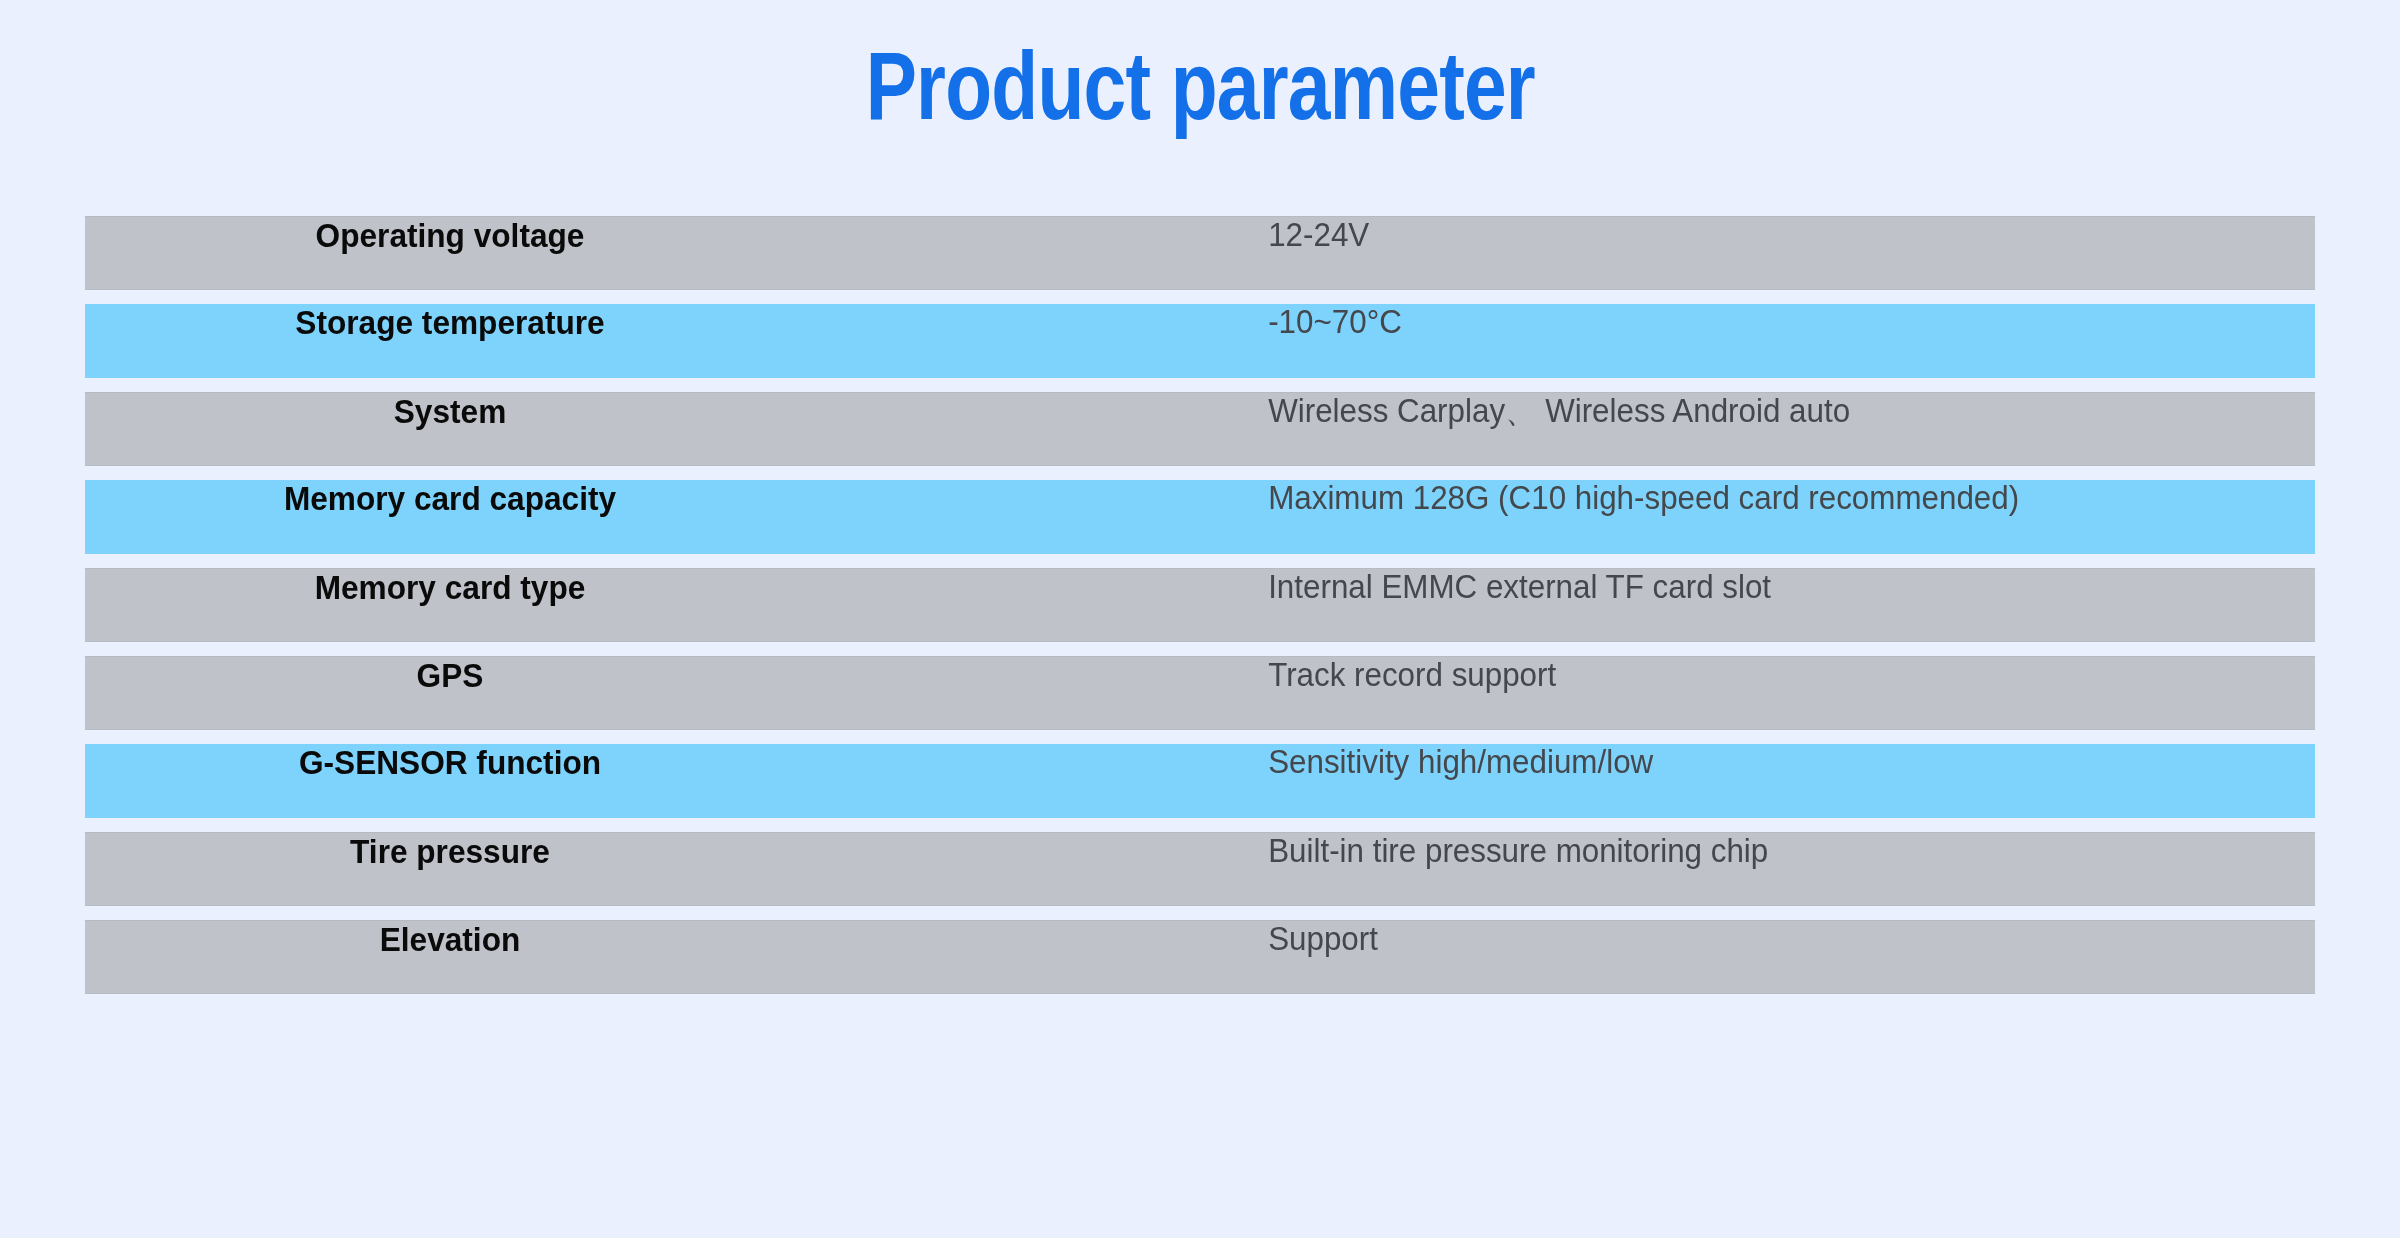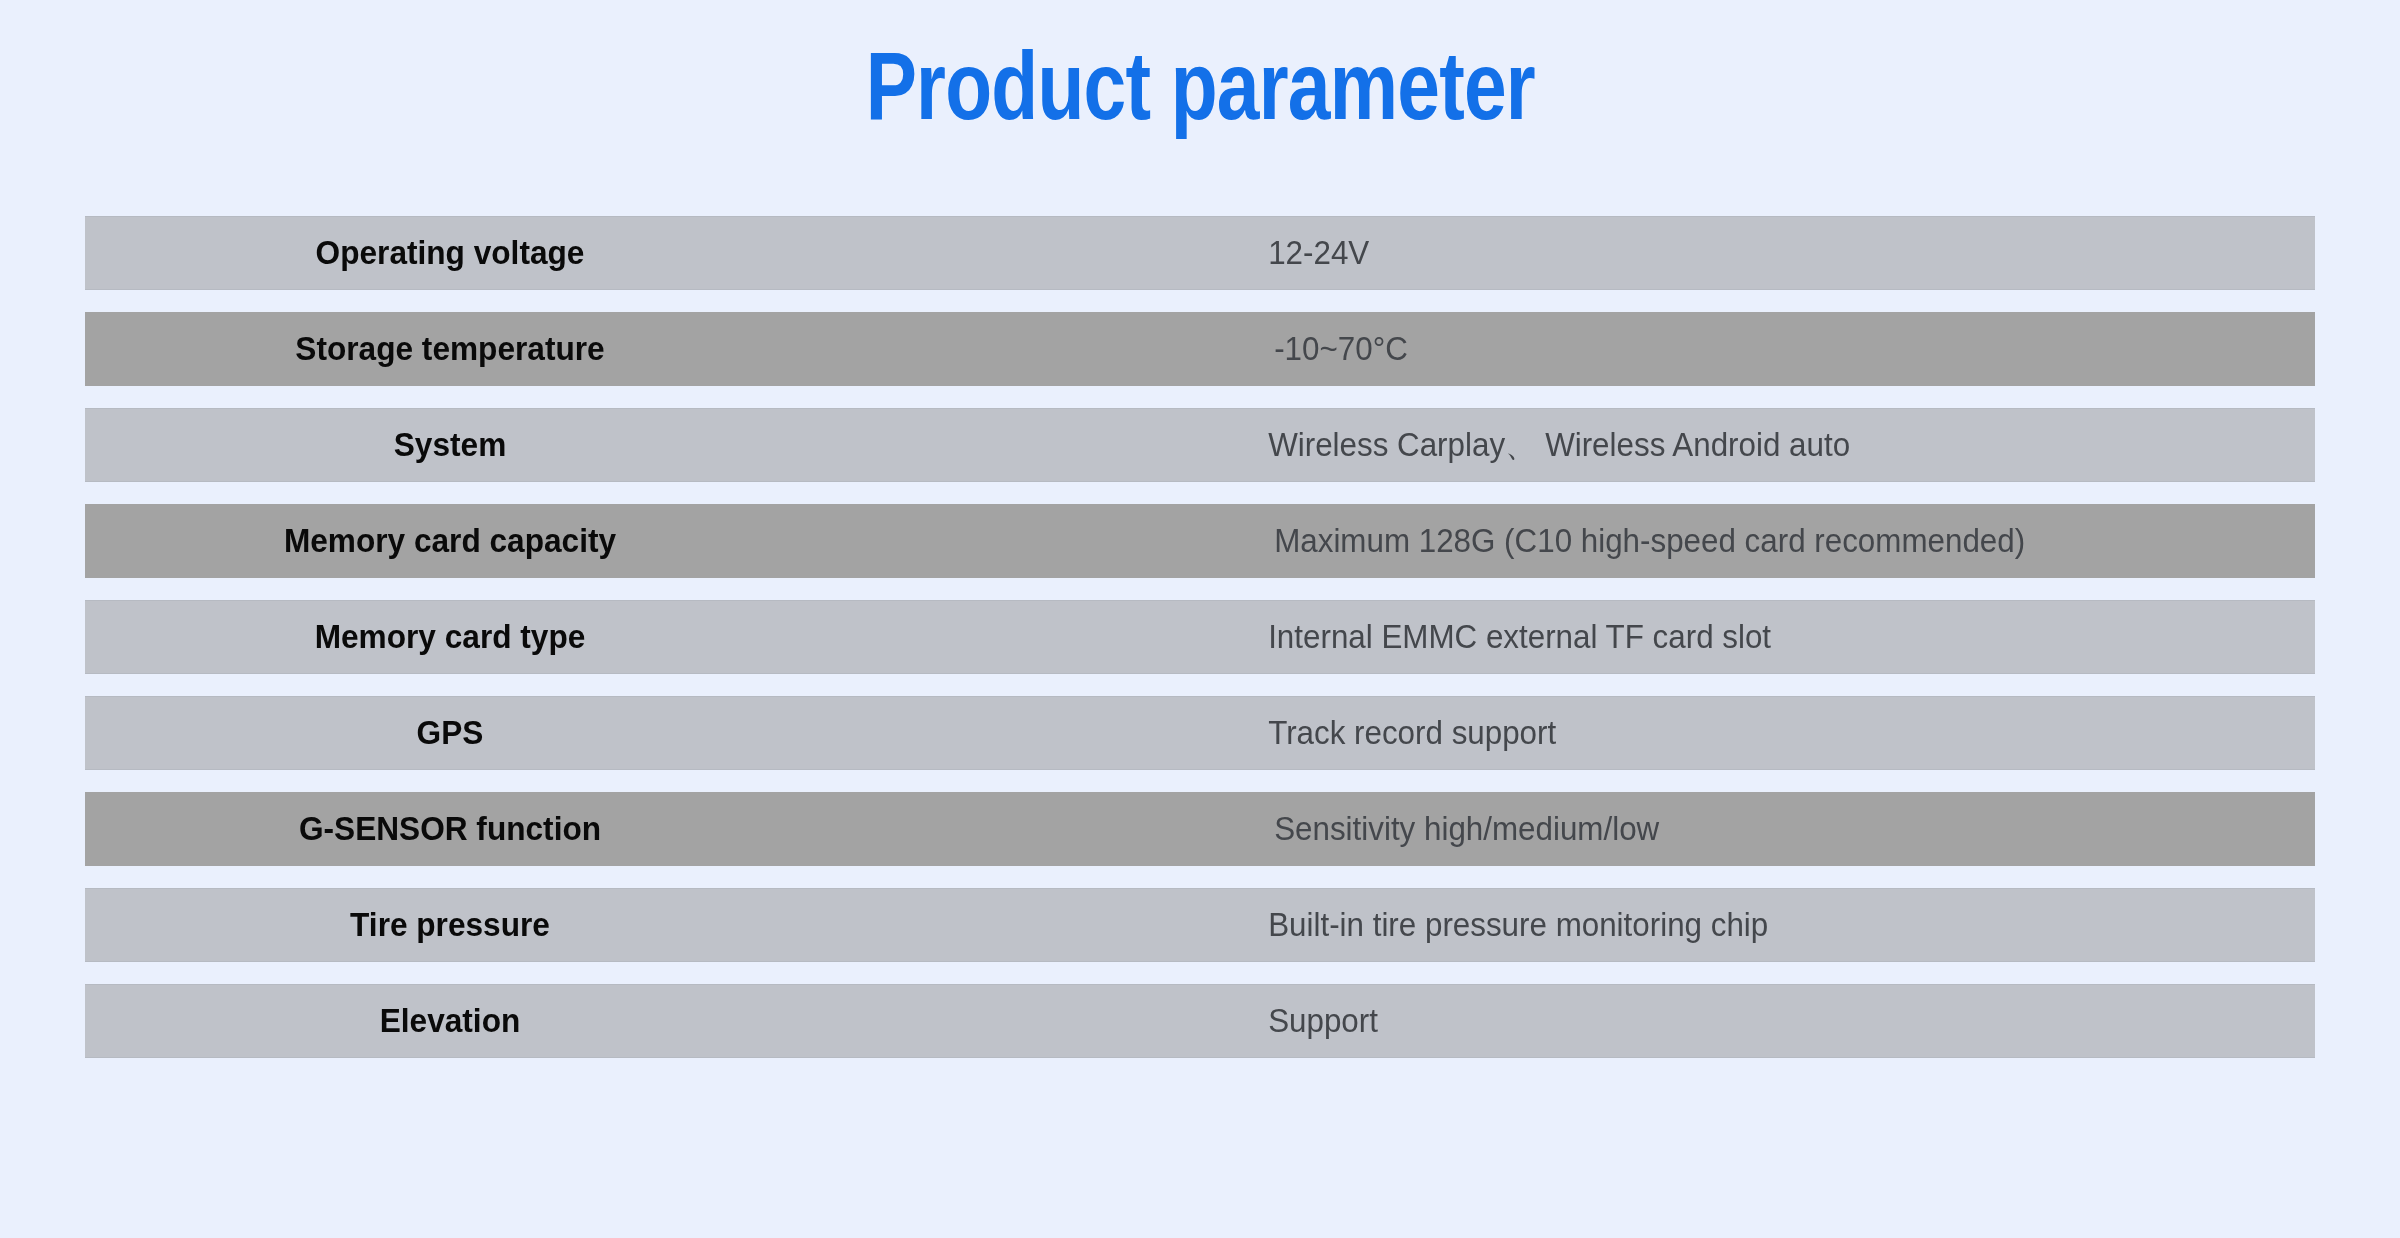--- a/index.html
+++ b/index.html
@@ -44,33 +44,31 @@
   
   .spec-table {
     position: absolute;
     left: 85px;
     top: 216px;
     width: 2230px;
   }
   .spec-row {
     position: relative;
     height: 74px;
-    margin-bottom: 22px;
+    margin-bottom: 14px;
     display: flex;
-    align-items: center;
     box-sizing: border-box;
   }
   .spec-row.band-gray {
     background: #bfc2c9;
     border-top: 1px solid #b6bac2;
     border-bottom: 1px solid #b6bac2;
   }
   .spec-row.band-light {
-    background: #a3a3a3;
-    gap: 6px;
+    background: #7dd3fc;
   }
 
   .spec-label {
     flex: 0 0 730px;
     width: 730px;
     text-align: center;
     font-family: "Liberation Sans", sans-serif;
     font-weight: bold;
     font-size: 34px;
     line-height: 1.1;

